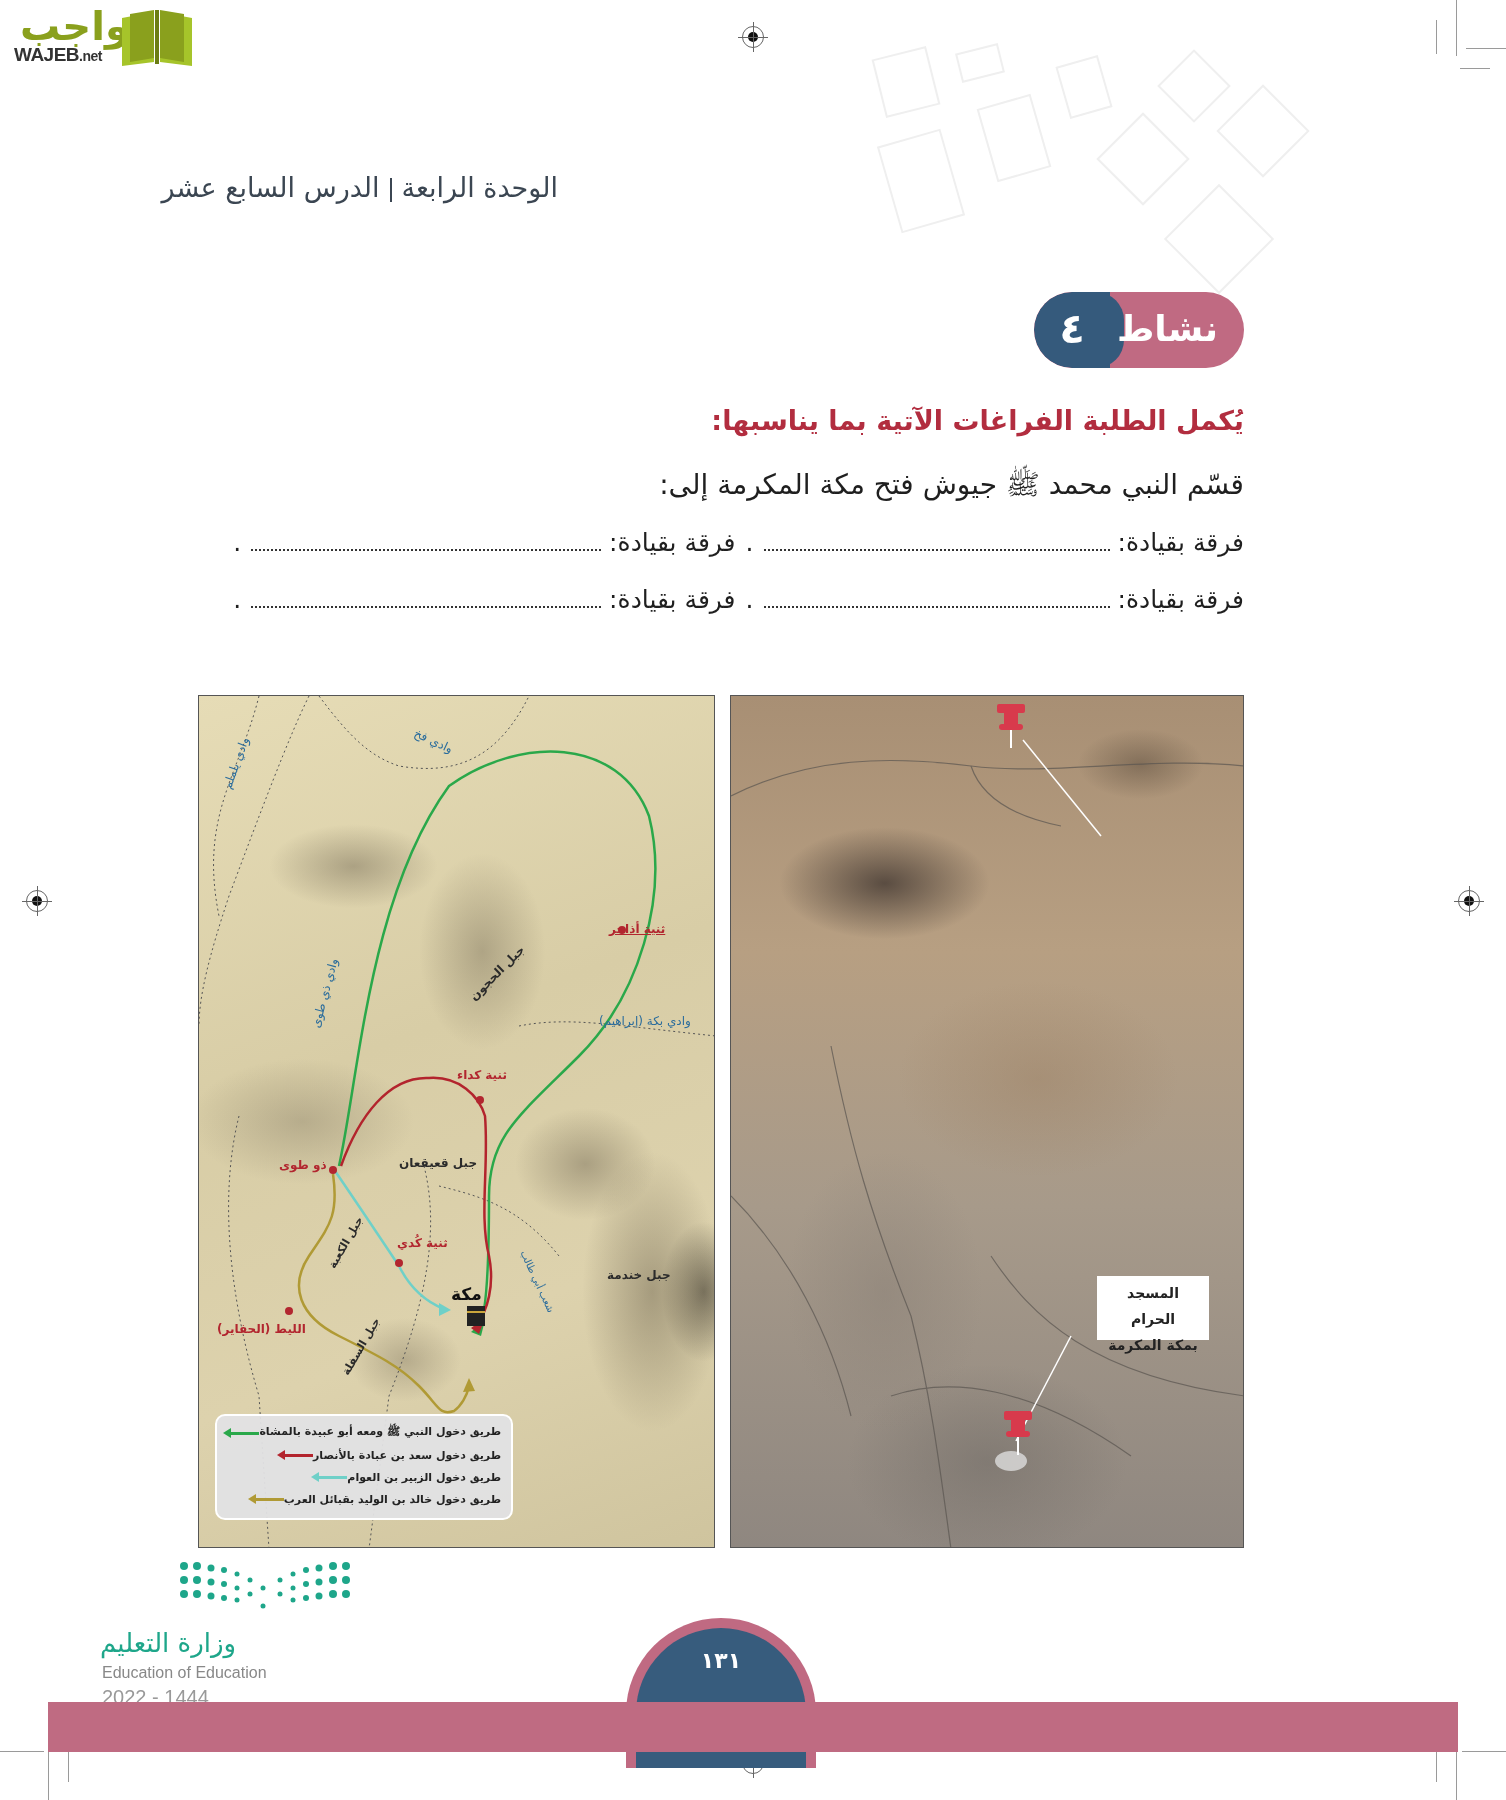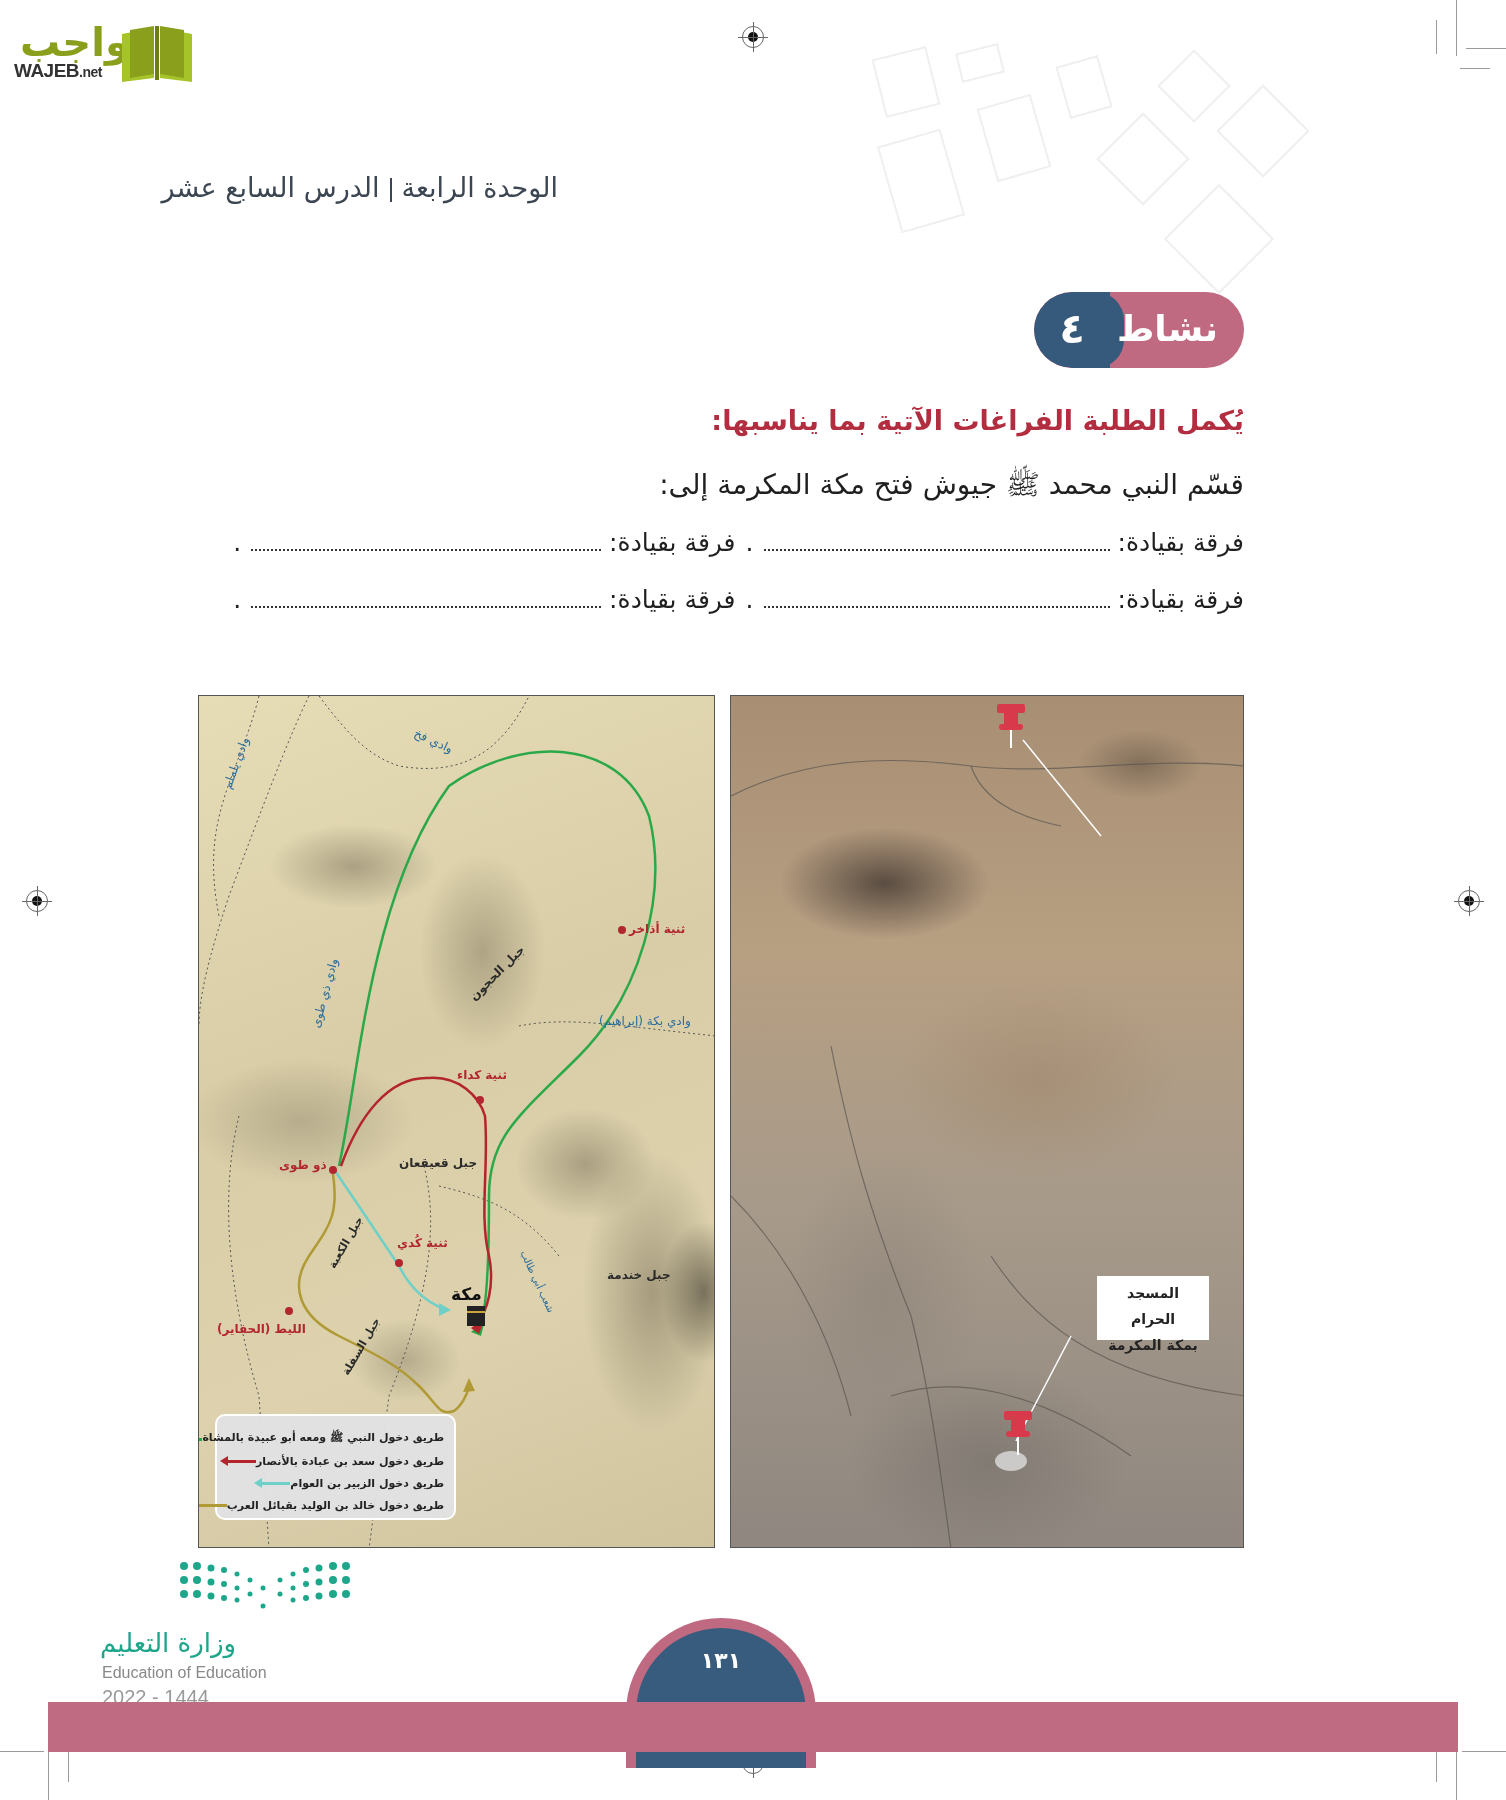--- a/index.html
+++ b/index.html
@@ -11,21 +11,21 @@
   .crop-h { position: absolute; height: 1px; background: #9a9a9a; }
   .reg { position: absolute; width: 22px; height: 22px; border-radius: 50%; border: 1px solid #666; }
   .reg::before { content: ""; position: absolute; left: 5px; top: 5px; width: 10px; height: 10px; border-radius: 50%; background: #111; }
   .reg::after { content: ""; position: absolute; left: -5px; top: 10px; width: 30px; height: 1px; background: #666; }
   .reg .v { position: absolute; left: 10px; top: -5px; width: 1px; height: 30px; background: #666; }
 
   
   .deco { position: absolute; border: 2px solid #efefef; }
 
   
-  .wajeb { position: absolute; left: 8px; top: 20px; width: 190px; height: 64px; text-align: center; }
+  .wajeb { position: absolute; left: 8px; top: 4px; width: 190px; height: 64px; text-align: center; }
   .wajeb-ar { position: absolute; left: 12px; top: 0px; font-size: 40px; font-weight: bold; color: #8aa01d; font-family: "DejaVu Sans", sans-serif; line-height: 44px; direction: rtl; }
   .wajeb-en { position: absolute; left: 6px; top: 40px; font-size: 19px; font-weight: bold; color: #333; font-family: "Liberation Sans", sans-serif; letter-spacing: -0.5px; }
   .wajeb-en span { font-size: 14px; }
   .wajeb-book { position: absolute; left: 110px; top: 4px; width: 78px; height: 58px; }
 
   .breadcrumb { position: absolute; right: 948px; top: 172px; font-size: 27px; color: #3b4652; direction: rtl; white-space: nowrap; font-family: "DejaVu Sans", sans-serif; }
   .breadcrumb .sep { display: inline-block; width: 2px; height: 24px; background: #3b4652; vertical-align: middle; margin: 0 10px; }
 
   
   .badge { position: absolute; left: 1034px; top: 292px; width: 210px; height: 76px; border-radius: 38px; background: #c06a82; overflow: hidden; }
@@ -62,21 +62,21 @@
       radial-gradient(ellipse 200px 140px at 50% 90%, rgba(110,105,100,0.5), transparent 70%),
       linear-gradient(180deg, #a88f74 0%, #b79f82 30%, #a79a8a 60%, #8f8780 100%); }
   .map svg { position: absolute; left: 0; top: 0; }
 
   .map-label { position: absolute; font-size: 12px; font-weight: bold; white-space: nowrap; direction: rtl; }
   .lbl-red { color: #b2262f; }
   .lbl-blue { color: #2a6c9c; font-weight: normal; }
   .lbl-dark { color: #2b2b2b; }
   .lbl-makkah { font-size: 17px; color: #111; font-weight: bold; }
 
-  .legend { position: absolute; left: 16px; top: 718px; width: 241px; height: 106px; background: rgba(225,226,228,0.95); border: 2px solid #fff; border-radius: 10px; padding: 12px 10px; direction: rtl; }
+  .legend { position: absolute; left: 16px; top: 718px; width: 298px; height: 106px; background: rgba(225,226,228,0.95); border: 2px solid #fff; border-radius: 10px; padding: 6px 10px; direction: rtl; }
   .legend-item { display: flex; align-items: center; height: 22px; font-size: 11px; font-weight: bold; color: #222; white-space: nowrap; }
   .legend-arrow { width: 30px; height: 3px; margin-left: 8px; position: relative; flex: none; order: -1; }
   .legend-item { flex-direction: row; }
   .legend-arrow::after { content: ""; position: absolute; left: -6px; top: -4px; border-right: 8px solid; border-right-color: inherit; border-top: 5px solid transparent; border-bottom: 5px solid transparent; }
 
   .callout { position: absolute; background: #fff; color: #222; font-size: 14px; line-height: 30px; text-align: center; direction: rtl; padding: 4px 8px; }
 
   .pin { position: absolute; width: 28px; height: 46px; }
   .pin .head { position: absolute; left: 0; top: 0; width: 28px; height: 9px; background: #d83a4c; border-radius: 2px; }
   .pin .body { position: absolute; left: 7px; top: 8px; width: 14px; height: 14px; background: #d83a4c; }
@@ -200,21 +200,21 @@
     <circle cx="423" cy="234" r="4" fill="#b2262f"></circle>
     <circle cx="281" cy="404" r="4" fill="#b2262f"></circle>
     <circle cx="134" cy="474" r="4" fill="#b2262f"></circle>
     <circle cx="200" cy="567" r="4" fill="#b2262f"></circle>
     <circle cx="90" cy="615" r="4" fill="#b2262f"></circle>
 
     <rect x="268" y="610" width="18" height="20" fill="#222"></rect>
     <rect x="268" y="615" width="18" height="2" fill="#c9a53c"></rect>
   </svg>
 
-  <span class="map-label lbl-red" style="left:430px;top:226px;">ثنية أذاخر</span>
+  <span class="map-label lbl-red" style="left:410px;top:226px;text-decoration:underline;">ثنية أذاخر</span>
   <span class="map-label lbl-red" style="left:258px;top:372px;">ثنية كداء</span>
   <span class="map-label lbl-red" style="left:80px;top:462px;">ذو طوى</span>
   <span class="map-label lbl-red" style="left:198px;top:540px;">ثنية كُدي</span>
   <span class="map-label lbl-red" style="left:18px;top:626px;">الليط (الحفاير)</span>
 
   <span class="map-label lbl-blue" style="left:10px;top:60px;transform:rotate(-70deg);">وادي يلملم</span>
   <span class="map-label lbl-blue" style="left:214px;top:38px;transform:rotate(25deg);">وادي فخ</span>
   <span class="map-label lbl-blue" style="left:90px;top:290px;transform:rotate(-75deg);">وادي ذي طوى</span>
   <span class="map-label lbl-blue" style="left:400px;top:318px;">وادي بكة (إبراهيم)</span>
   <span class="map-label lbl-blue" style="left:305px;top:580px;transform:rotate(65deg);font-size:10px;">شعب أبي طالب</span>

